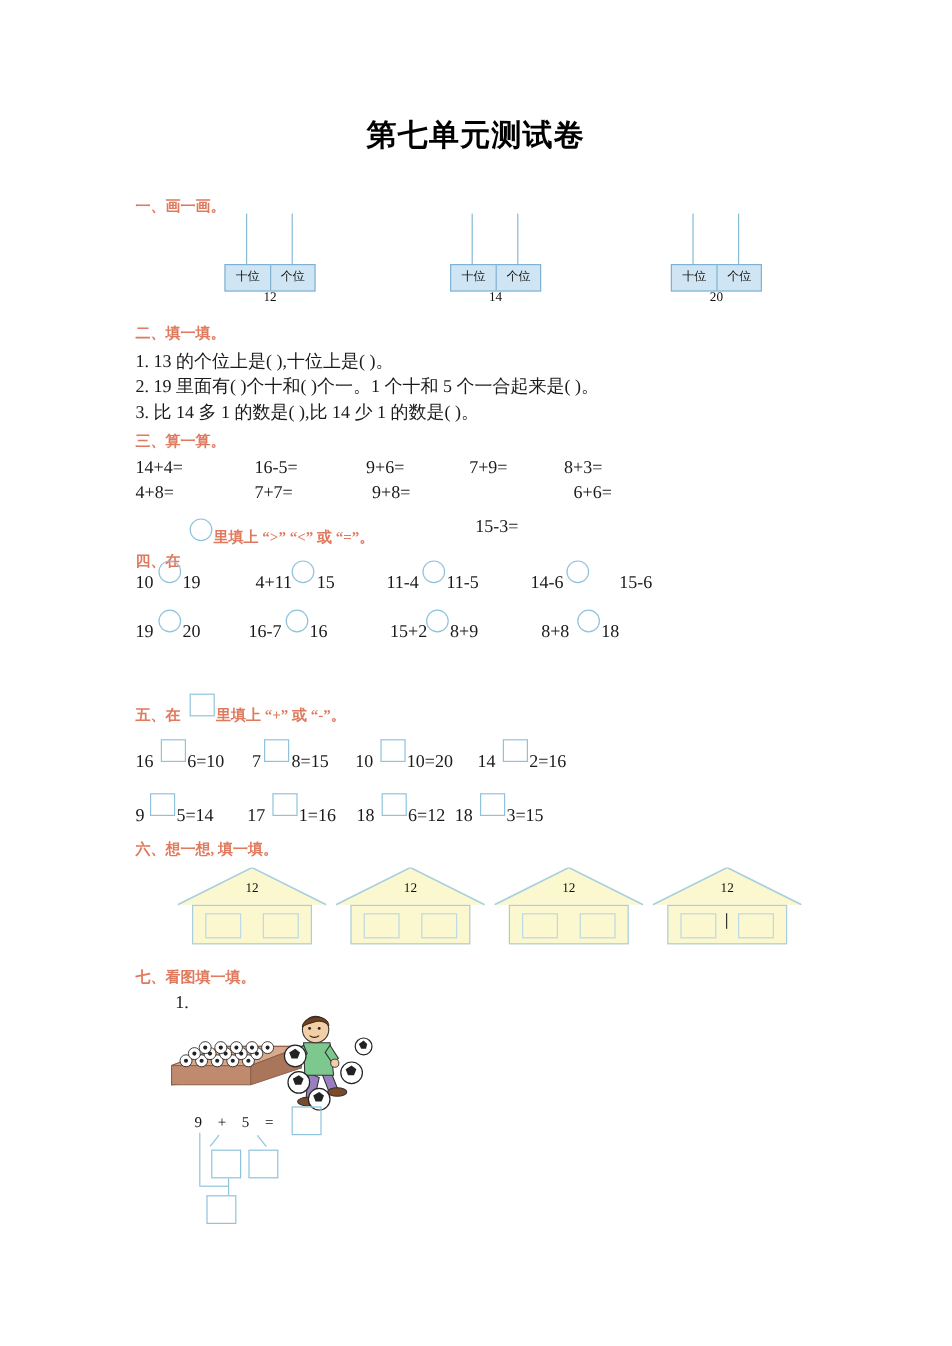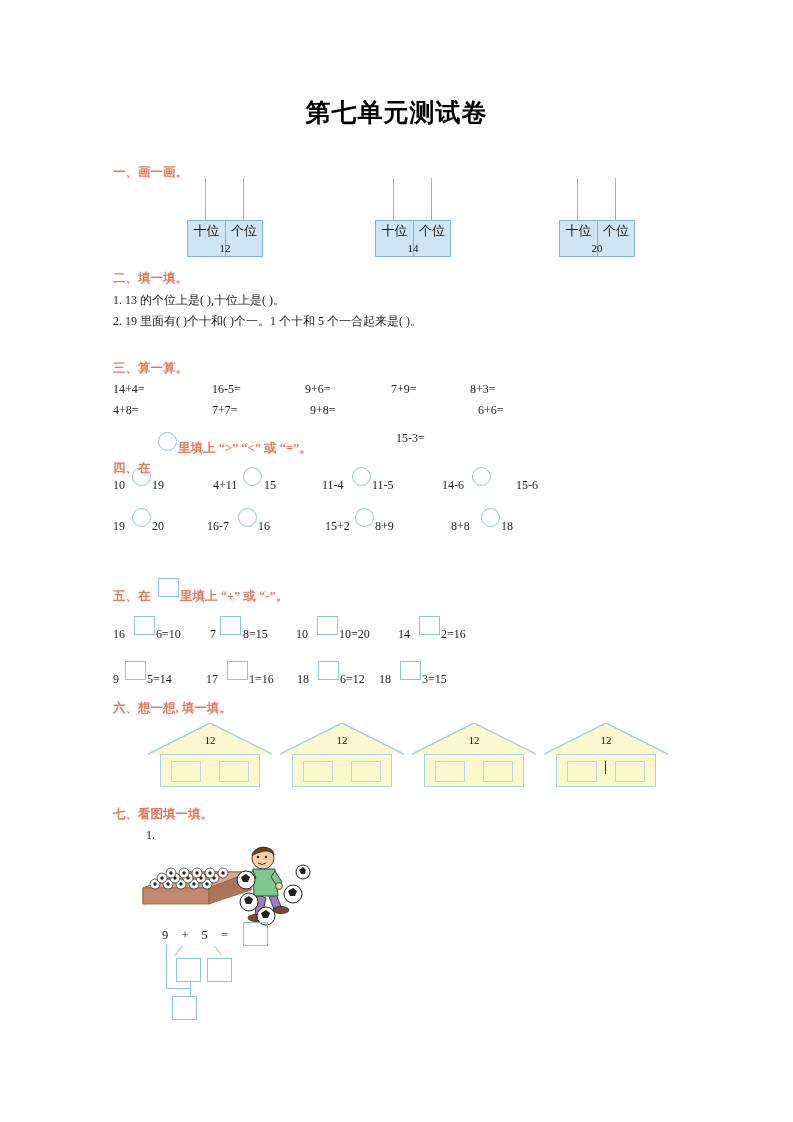--- a/index.html
+++ b/index.html
@@ -33,39 +33,39 @@
   }
   .sec-head {
     position: absolute;
     color: #e07a5f;
     font-size: 12.5px;
     font-weight: bold;
     white-space: nowrap;
   }
   .txt {
     position: absolute;
-    font-size: 12px;
+    font-size: 15px;
     white-space: nowrap;
     color: #1a1a1a;
   }
 
   
   .pv {
     position: absolute;
     display: flex;
     border: 1px solid #7fb2d4;
     background: #cfe5f4;
     box-sizing: border-box;
   }
   .pv .cell {
     width: 37px;
-    height: 35px;
+    height: 21px;
     line-height: 19px;
     text-align: center;
-    font-size: 13px;
+    font-size: 10px;
     color: #111;
     box-sizing: border-box;
   }
   .pv .cell + .cell {
     border-left: 1px solid #7fb2d4;
   }
   .pv-stem {
     position: absolute;
     width: 1px;
     background: #86b9d8;
@@ -200,20 +200,21 @@
   <div class="pv-stem" style="left:615px; top:178px; height:42px;"></div>
   <div class="pv" style="left:559px; top:220px;">
     <div class="cell">十位</div>
     <div class="cell">个位</div>
   </div>
   <div class="pv-num" style="left:559px; top:242px; width:76px;">20</div>
 
   <div class="sec-head" style="left:113px; top:270px;">二、填一填。</div>
   <div class="txt" style="left:113px; top:292px;">1. 13 的个位上是(      ),十位上是(      )。</div>
   <div class="txt" style="left:113px; top:313px;">2. 19 里面有(      )个十和(      )个一。1 个十和 5 个一合起来是(      )。</div>
+  <div class="txt" style="left:113px; top:334px;">3.  比 14 多 1 的数是(      ),比 14 少 1 的数是(      )。</div>
 
   <div class="sec-head" style="left:113px; top:360px;">三、算一算。</div>
 
   <div class="txt" style="left:113px; top:382px;">14+4=</div>
   <div class="txt" style="left:212px; top:382px;">16-5=</div>
   <div class="txt" style="left:305px; top:382px;">9+6=</div>
   <div class="txt" style="left:391px; top:382px;">7+9=</div>
   <div class="txt" style="left:470px; top:382px;">8+3=</div>
 
   <div class="txt" style="left:113px; top:403px;">4+8=</div>

